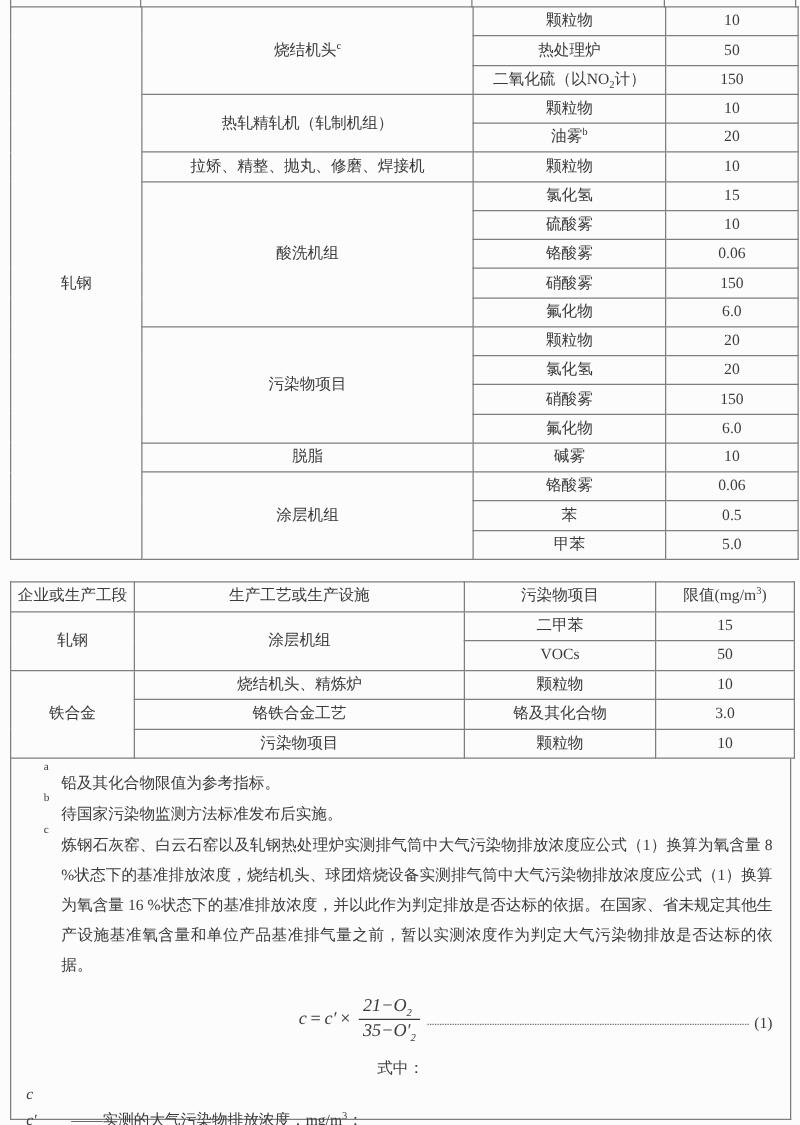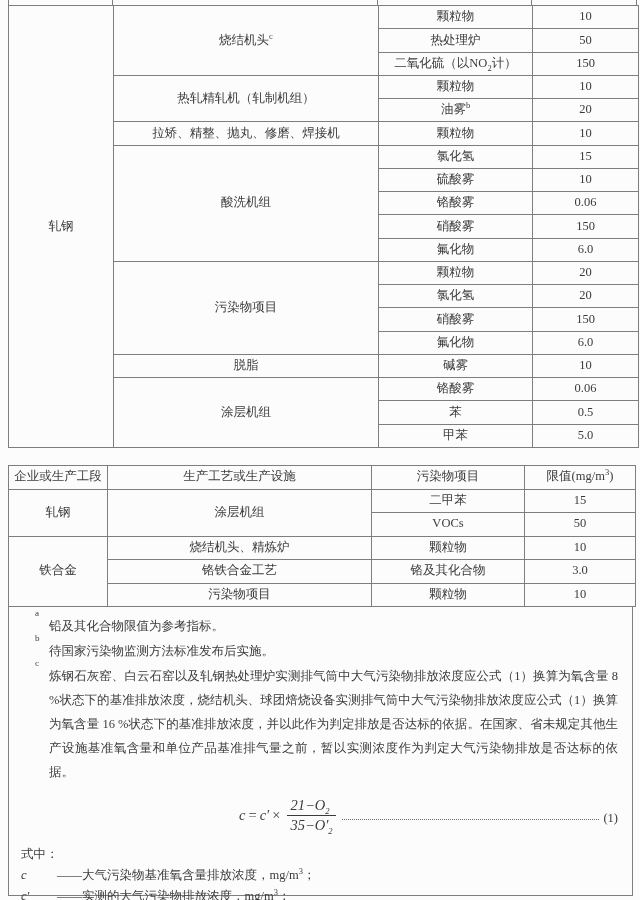--- a/index.html
+++ b/index.html
@@ -25,21 +25,21 @@
            margin:0 2px 0 0;}
   .nsup{position:absolute;left:14px;top:-1px;font-size:9px;}
   .formula-row{display:flex;align-items:center;margin:9px 2px 6px 218px;height:44px;}
   .formula{display:flex;align-items:center;font-style:italic;font-size:14.5px;
            font-family:"Liberation Serif",serif;white-space:nowrap;}
   .frac{display:inline-block;margin-left:4px;vertical-align:middle;}
   .frac .num{display:block;border-bottom:1px solid #3b3b3b;padding:0 3px 1px 3px;}
   .frac .den{display:block;padding:1px 3px 0 3px;}
   .leader{flex:1;border-bottom:1px dotted #6a6a6a;height:1px;margin:8px 4px 0 6px;}
   .eqnum{font-style:normal;font-size:12.5px;margin-top:6px;}
-  .where-label{line-height:22px;margin-top:2px;}
+  .where-label{line-height:22px;margin-top:2px;text-align:center;}
   .defline{display:flex;line-height:21px;}
   .defterm{width:36px;font-style:italic;font-family:"Liberation Serif",serif;flex:none;}
   .op{font-style:normal;margin:0 3px;}
 </style>
 </head>
 <body>
 
 <div class="page">
 
   <div class="stub" style="left:8px"></div>
@@ -211,21 +211,20 @@
           <span class="den"><span>35−O′</span><sub>2</sub></span>
         </span>
       </span>
       <span class="leader"></span>
       <span class="eqnum">(1)</span>
     </div>
 
     <div class="where-label">式中：</div>
     <div class="defline">
       <span class="defterm">c</span>
-      <span><span>——大气污染物基准氧含量排放浓度，mg/m</span><sup>3</sup><span>；</span></span>
     </div>
     <div class="defline">
       <span class="defterm">c′</span>
       <span><span>——实测的大气污染物排放浓度，mg/m</span><sup>3</sup><span>；</span></span>
     </div>
 
   </div>
 
 </div>
 

